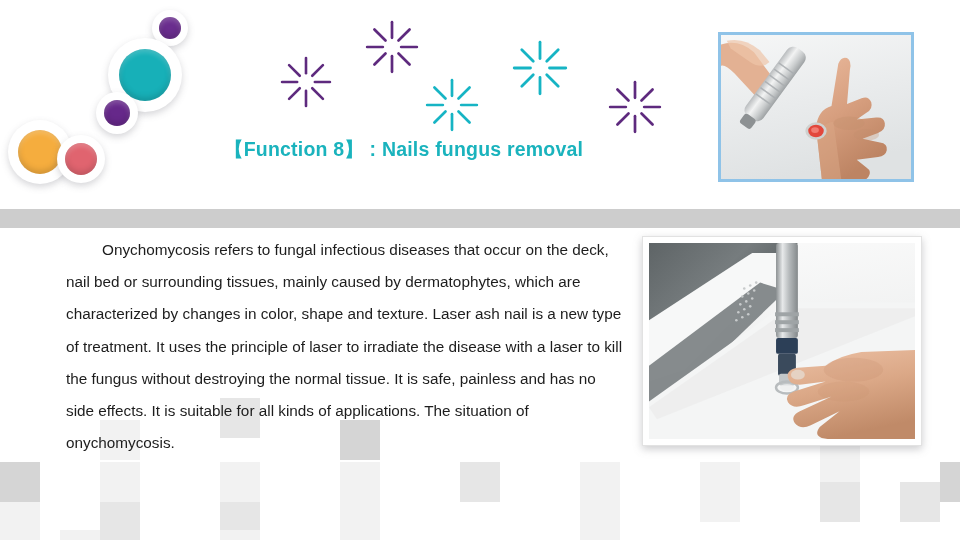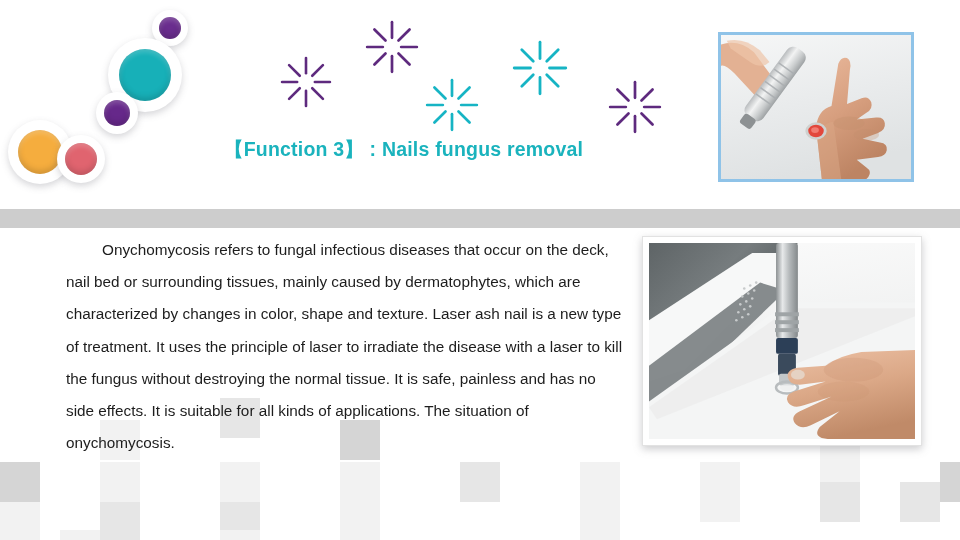--- a/index.html
+++ b/index.html
@@ -214,21 +214,21 @@
           <line x1="62.02" y1="62.02" x2="82.53" y2="82.53" stroke="#5e2a7e" stroke-width="5" stroke-linecap="round"></line>
           <line x1="50.00" y1="67.00" x2="50.00" y2="96.00" stroke="#5e2a7e" stroke-width="5" stroke-linecap="round"></line>
           <line x1="37.98" y1="62.02" x2="17.47" y2="82.53" stroke="#5e2a7e" stroke-width="5" stroke-linecap="round"></line>
           <line x1="33.00" y1="50.00" x2="4.00" y2="50.00" stroke="#5e2a7e" stroke-width="5" stroke-linecap="round"></line>
           <line x1="37.98" y1="37.98" x2="17.47" y2="17.47" stroke="#5e2a7e" stroke-width="5" stroke-linecap="round"></line>
         </svg></div>
     </div>
 
   <div class="divider-band" id="divider-band" style="top: 209px; height: 19px; background: rgb(205, 205, 205);"></div>
 
-  <div class="slide-title" id="slide-title" style="left: 224px; top: 136px; font-size: 19.5px; color: rgb(26, 179, 189);">【Function 3】 :  Nails fungus removal</div>
+  <div class="slide-title" id="slide-title" style="left: 224px; top: 136px; font-size: 19.5px; color: rgb(26, 179, 189);">【Function 8】 :  Nails fungus removal</div>
 
   <div class="body-text" style="color: rgb(29, 29, 29);">Onychomycosis refers to fungal infectious diseases that occur on the deck, nail bed or surrounding tissues, mainly caused by dermatophytes, which are characterized by changes in color, shape and texture. Laser ash nail is a new type of treatment. It uses the principle of laser to irradiate the disease with a laser to kill the fungus without destroying the normal tissue. It is safe, painless and has no side effects. It is suitable for all kinds of applications. The situation of onychomycosis.</div>
 
   <div class="photo-frame-blue" id="photo-top-right" title="Hand held laser handpiece treating a fingernail on a white surface" style="left: 718px; top: 32px; width: 196px; height: 150px; border-color: rgb(143, 195, 232);">
     <div class="photo-inner">
       <svg class="photo-svg" viewBox="0 0 196 150" preserveAspectRatio="none">
         <defs>
           <linearGradient id="bgTR" x1="0" y1="0" x2="0.3" y2="1">
             <stop offset="0" stop-color="#f6f7f7"></stop>
             <stop offset="0.55" stop-color="#e9ebec"></stop>

